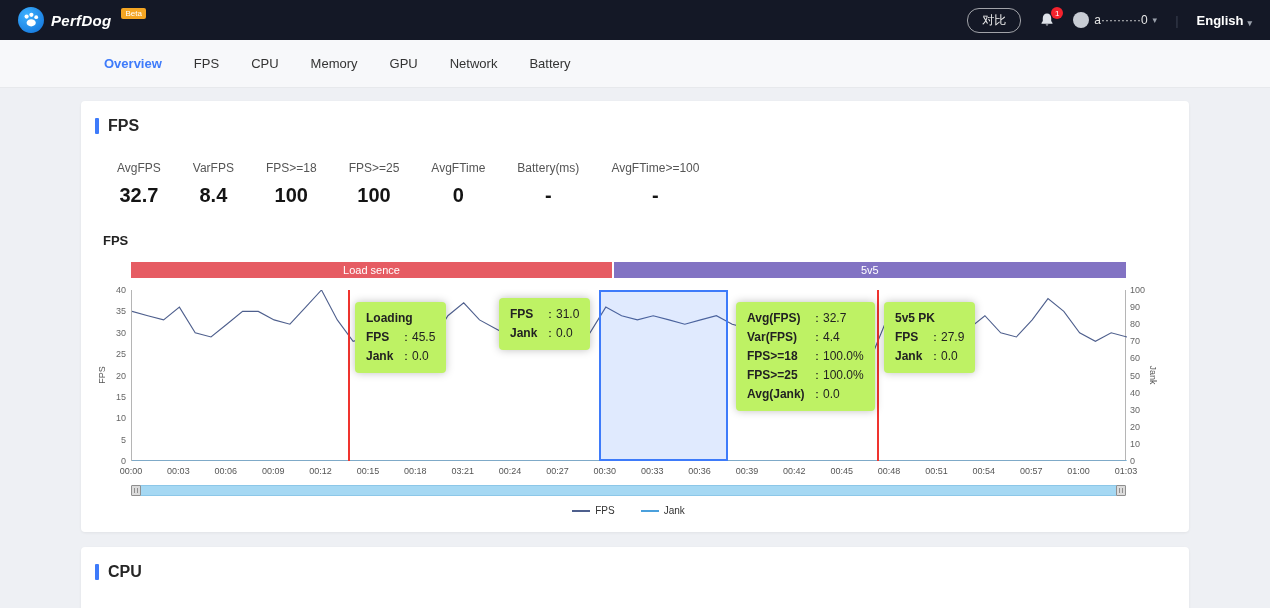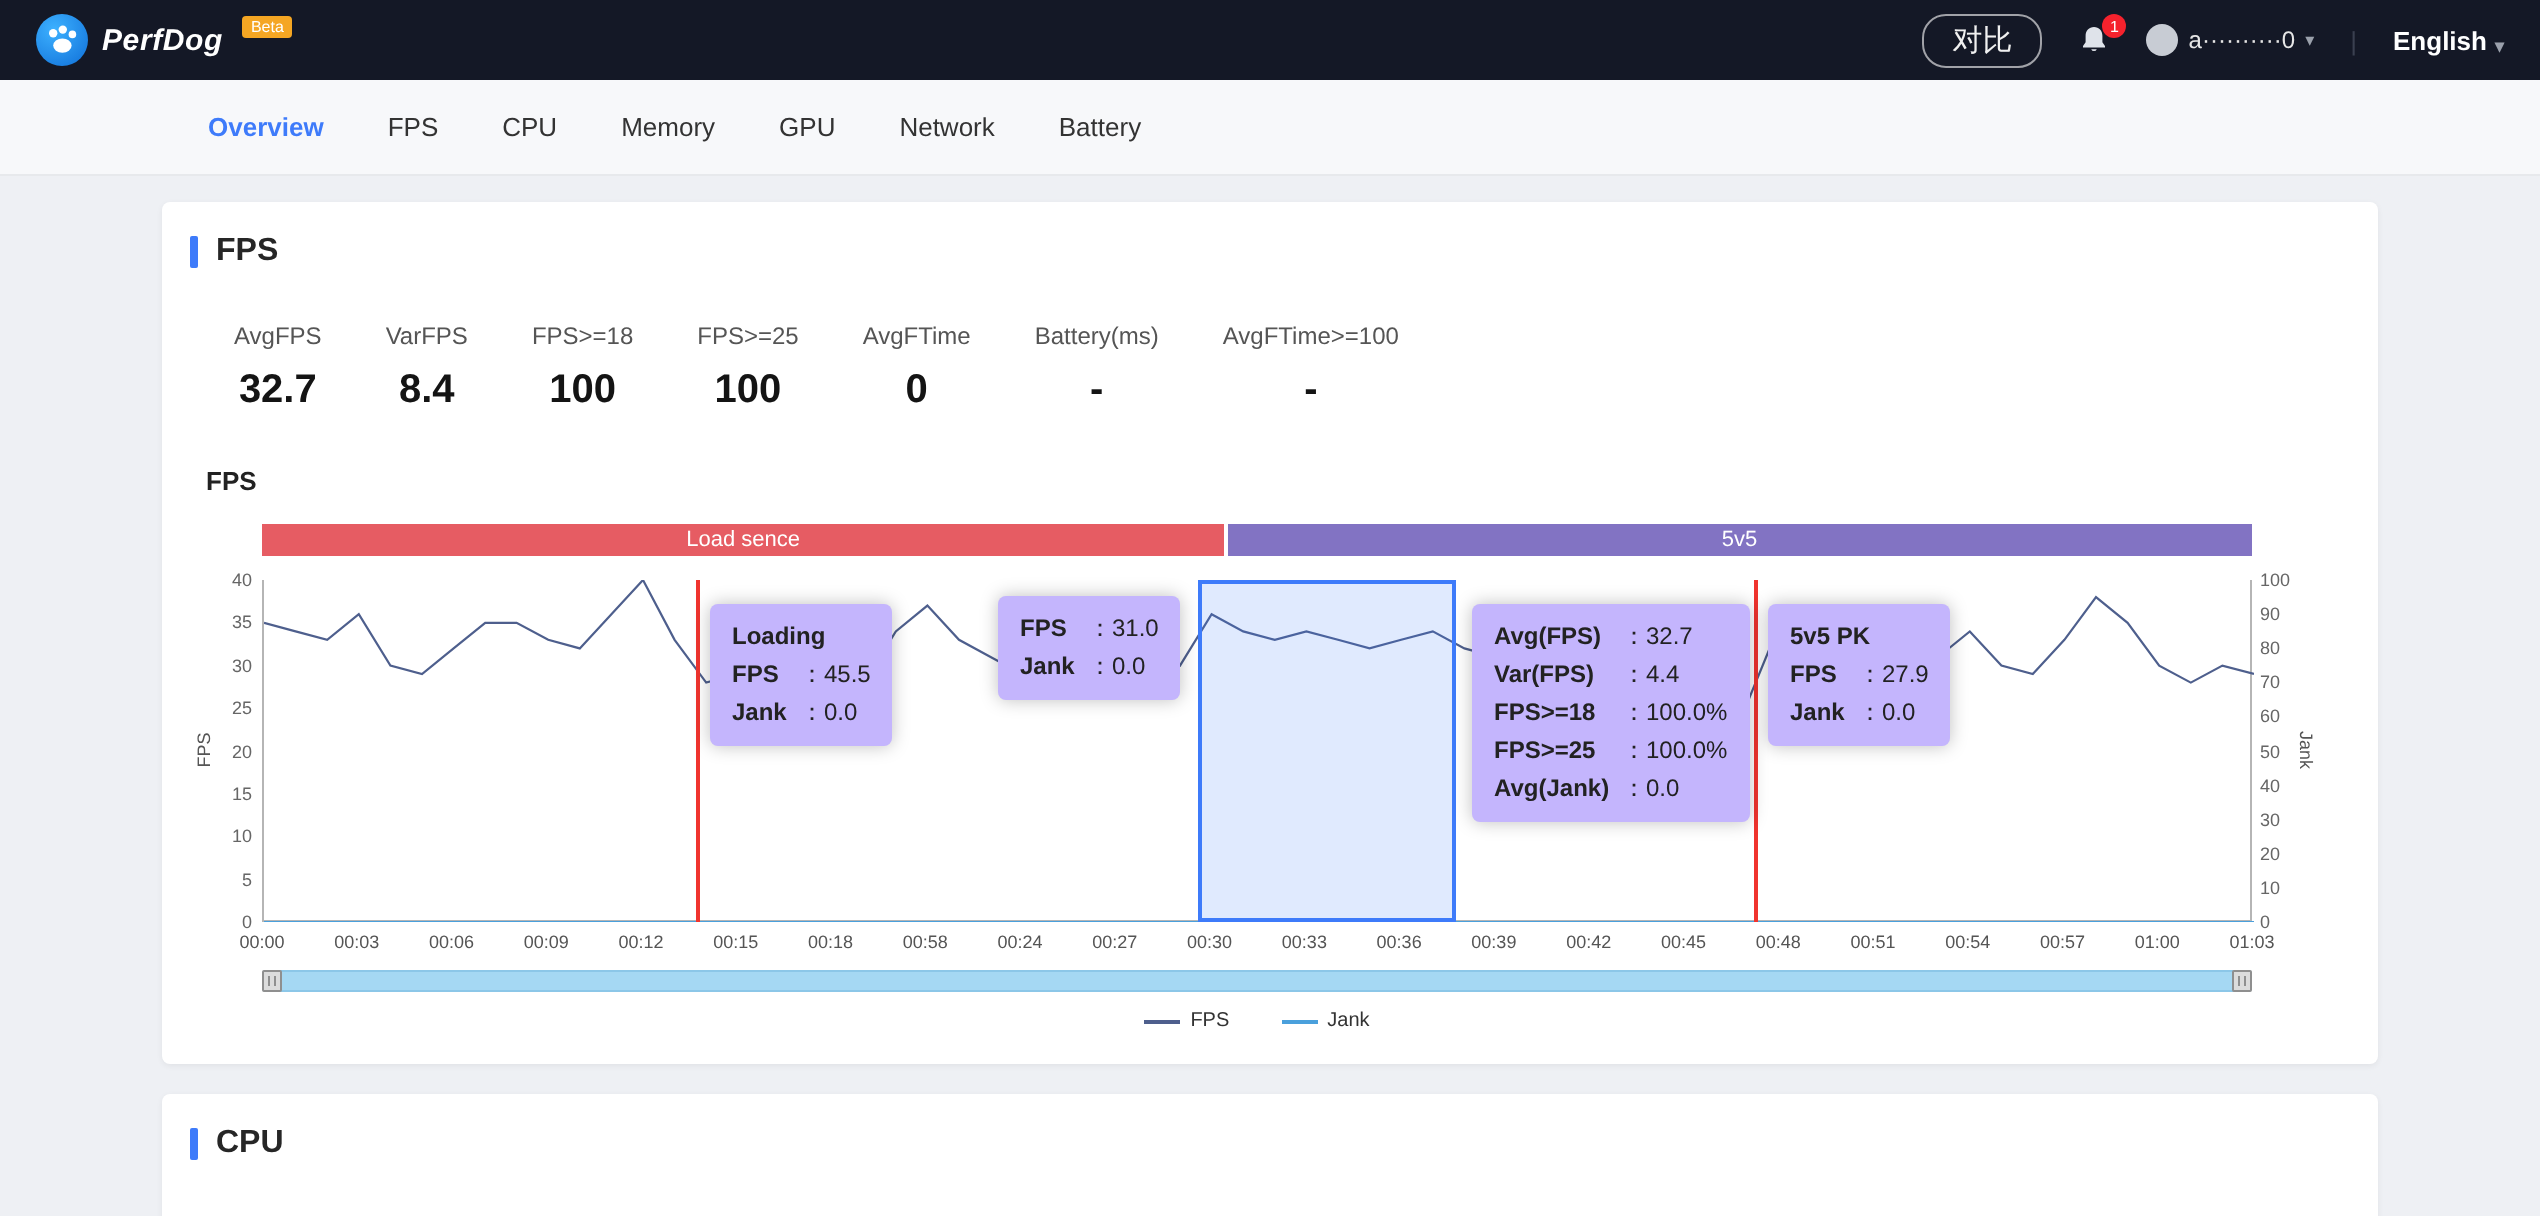--- a/index.html
+++ b/index.html
@@ -5,21 +5,21 @@
   *{box-sizing:border-box;margin:0;padding:0}
   html,body{width:1270px;height:608px;overflow:hidden;background:#eef0f4;font-family:"Liberation Sans",sans-serif}
 
   
   .header{height:40px;background:#141826;display:flex;align-items:center;padding:0 18px;color:#fff}
   .logo{display:flex;align-items:center;gap:7px}
   .logo-icon{width:26px;height:26px;border-radius:50%;background:radial-gradient(circle at 35% 30%,#3db1ff,#0f6fd8);flex:0 0 auto}
   .brand{font-size:15px;font-weight:bold;font-style:italic;letter-spacing:.3px;color:#fff}
   .beta{background:#f5a623;color:#fff;font-size:8px;font-style:normal;padding:1px 4px;border-radius:2px;margin-left:3px;display:inline-block;transform:translateY(-7px)}
   .header-right{margin-left:auto;display:flex;align-items:center;gap:18px}
-  .compare-btn{border:1px solid rgba(255,255,255,.6);border-radius:12px;padding:3px 14px;font-size:15px;color:#f0f0f0;cursor:pointer;background:transparent}
+  .compare-btn{border:1px solid rgba(255,255,255,.6);border-radius:12px;padding:3px 14px;font-size:12px;color:#f0f0f0;cursor:pointer;background:transparent}
   .bell-wrap{position:relative;width:16px;height:16px;cursor:pointer}
   .badge{position:absolute;top:-5px;right:-8px;background:#f5222d;color:#fff;font-size:8px;min-width:12px;height:12px;border-radius:8px;display:flex;align-items:center;justify-content:center;padding:0 2px}
   .account{display:flex;align-items:center;gap:5px;font-size:12px;color:#e6e6e6;cursor:pointer}
   .avatar{width:16px;height:16px;border-radius:50%;background:#c8ccd4}
   .caret{font-size:9px;color:#9aa0ab}
   .divider{color:#3a4050;font-size:13px}
   .lang{font-size:13px;font-weight:bold;display:flex;gap:4px;align-items:flex-end;color:#fff;cursor:pointer}
 
   
   .nav{height:48px;background:#f7f8fa;border-bottom:1px solid #e7e9ec;display:flex;align-items:center;padding-left:104px;gap:32px}
@@ -51,21 +51,21 @@
   .y-left{left:-36px;width:30px}
   .y-right{left:calc(100% + 5px);width:28px}
   .ytick{position:absolute;font-size:9px;color:#666}
   .y-left .ytick{right:0}
   .y-right .ytick{left:0}
   .axis-name{position:absolute;font-size:9px;color:#555;white-space:nowrap;z-index:1}
   .axis-name.left{left:-30px;top:85px;transform:translate(-50%,-50%) rotate(-90deg)}
   .axis-name.right{left:calc(100% + 28px);top:85px;transform:translate(-50%,-50%) rotate(90deg)}
   .xlabels{position:relative;height:16px;width:995px}
   .xtick{position:absolute;top:5px;transform:translateX(-50%);font-size:9px;color:#555;white-space:nowrap}
-  .tooltip{position:absolute;background:#c4b5fd;border-radius:4px;box-shadow:0 0 9px rgba(0,0,0,.25);padding:7px 11px;font-size:12px;color:#222;z-index:5;white-space:nowrap;line-height:19px}
+  .tooltip{position:absolute;background:#bef264;border-radius:4px;box-shadow:0 0 9px rgba(0,0,0,.25);padding:7px 11px;font-size:12px;color:#222;z-index:5;white-space:nowrap;line-height:19px}
   .tt-title{font-weight:bold}
   .tt-label{font-weight:bold;display:inline-block}
   .scrollbar{position:relative;margin-top:8px;width:995px;height:11px;background:#a5d8f3;border:1px solid #8cc7e8;border-radius:2px}
   .sb-handle{position:absolute;top:-1px;width:10px;height:11px;background:#dcdcdc;border:1px solid #8f8f8f;border-radius:1px;cursor:ew-resize;background-image:repeating-linear-gradient(90deg,#8f8f8f 0 1px,transparent 1px 3px);background-size:5px 5px;background-position:center;background-repeat:no-repeat}
   .sb-handle.left{left:-1px}
   .sb-handle.right{right:-1px}
   .legend{display:flex;justify-content:center;gap:26px;margin-top:9px}
   .legend-item{display:flex;align-items:center;gap:5px;cursor:pointer}
   .legend-dash{width:18px;height:2px;display:inline-block}
   .legend-text{font-size:10px;color:#333}
@@ -221,21 +221,21 @@
       </div>
 
     <div class="xlabels">
         <div class="xtick" style="left: 0%;">00:00</div>
         <div class="xtick" style="left: 4.7619%;">00:03</div>
         <div class="xtick" style="left: 9.52381%;">00:06</div>
         <div class="xtick" style="left: 14.2857%;">00:09</div>
         <div class="xtick" style="left: 19.0476%;">00:12</div>
         <div class="xtick" style="left: 23.8095%;">00:15</div>
         <div class="xtick" style="left: 28.5714%;">00:18</div>
-        <div class="xtick" style="left: 33.3333%;">00:58</div>
+        <div class="xtick" style="left: 33.3333%;">03:21</div>
         <div class="xtick" style="left: 38.0952%;">00:24</div>
         <div class="xtick" style="left: 42.8571%;">00:27</div>
         <div class="xtick" style="left: 47.619%;">00:30</div>
         <div class="xtick" style="left: 52.381%;">00:33</div>
         <div class="xtick" style="left: 57.1429%;">00:36</div>
         <div class="xtick" style="left: 61.9048%;">00:39</div>
         <div class="xtick" style="left: 66.6667%;">00:42</div>
         <div class="xtick" style="left: 71.4286%;">00:45</div>
         <div class="xtick" style="left: 76.1905%;">00:48</div>
         <div class="xtick" style="left: 80.9524%;">00:51</div>

